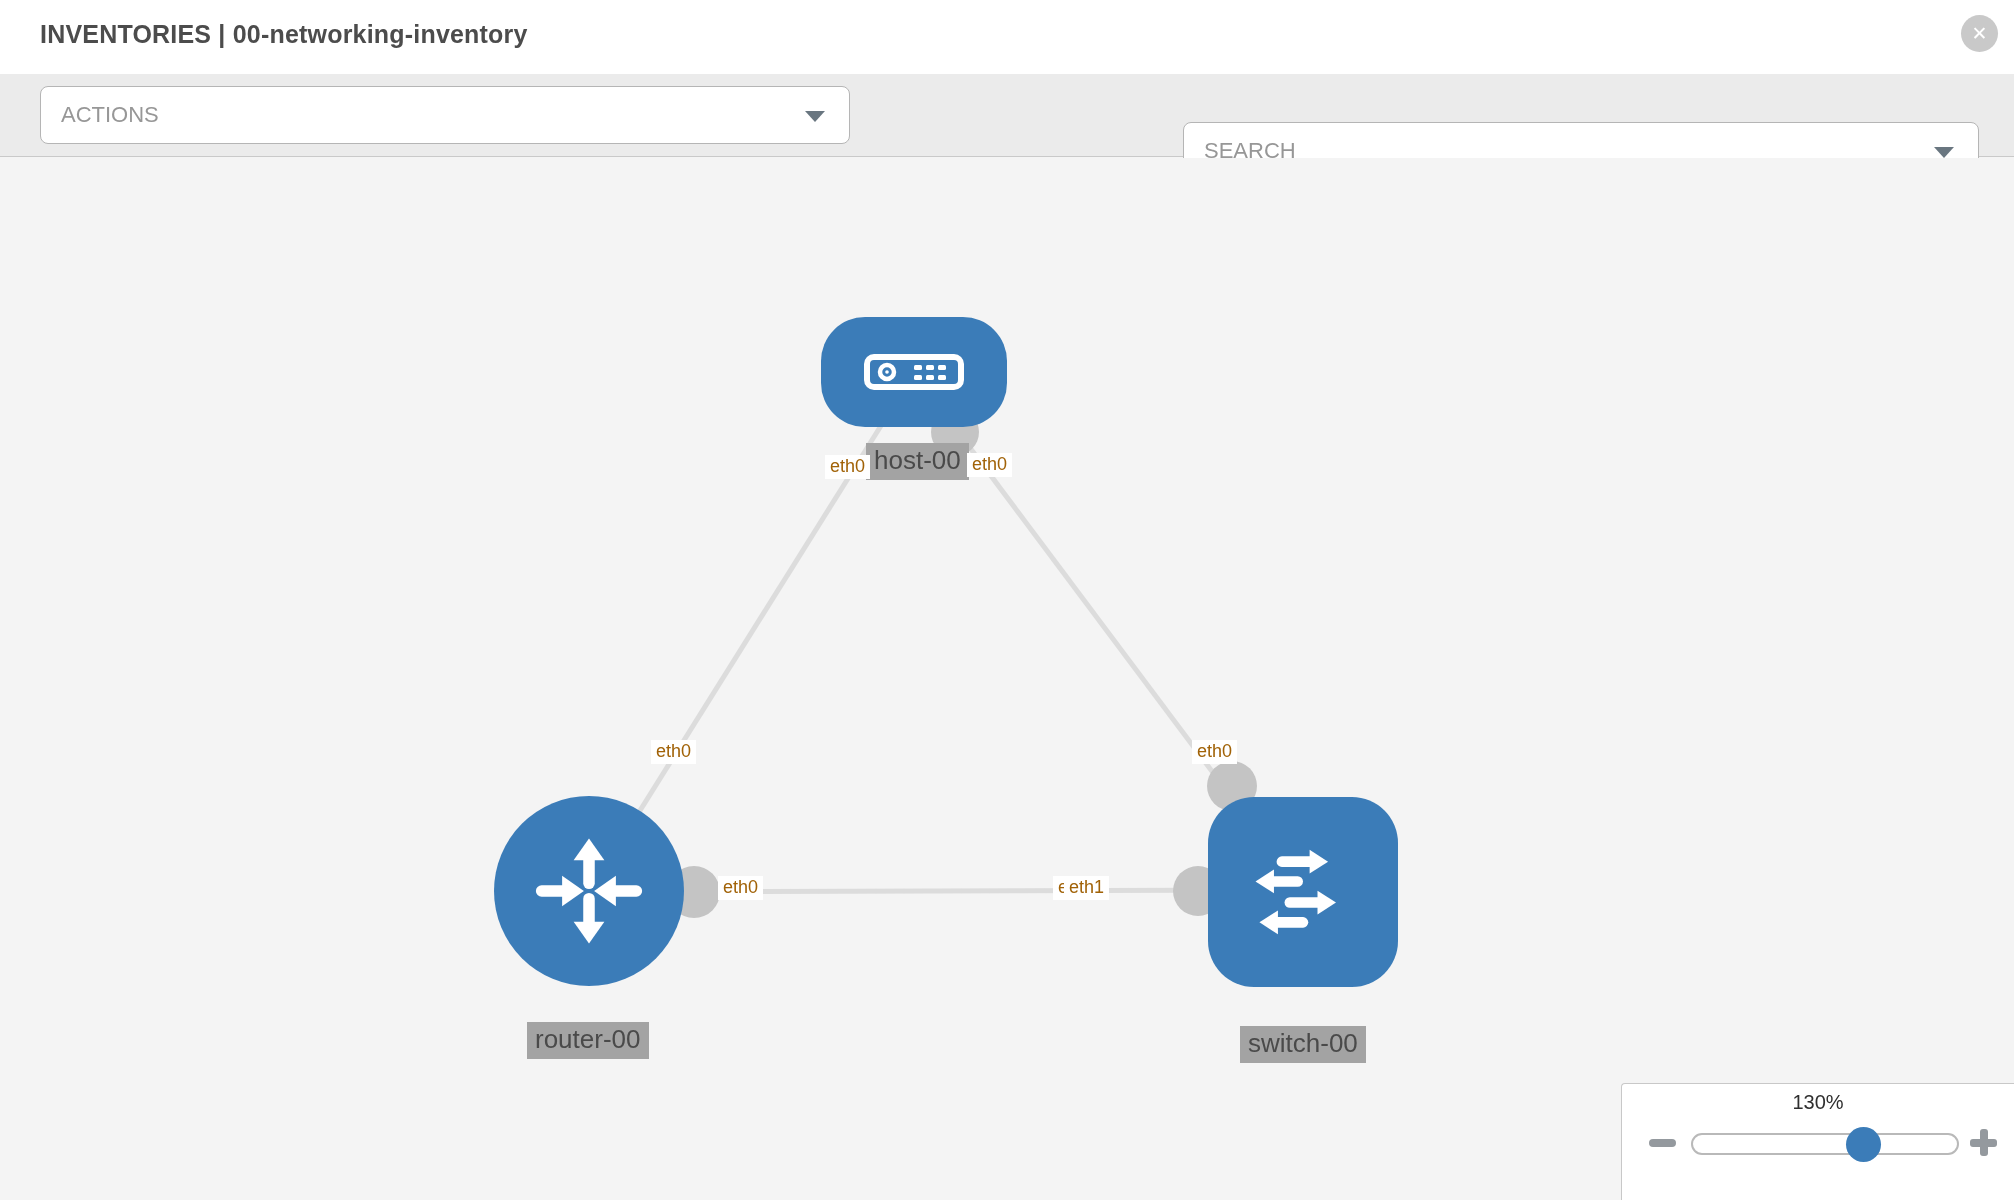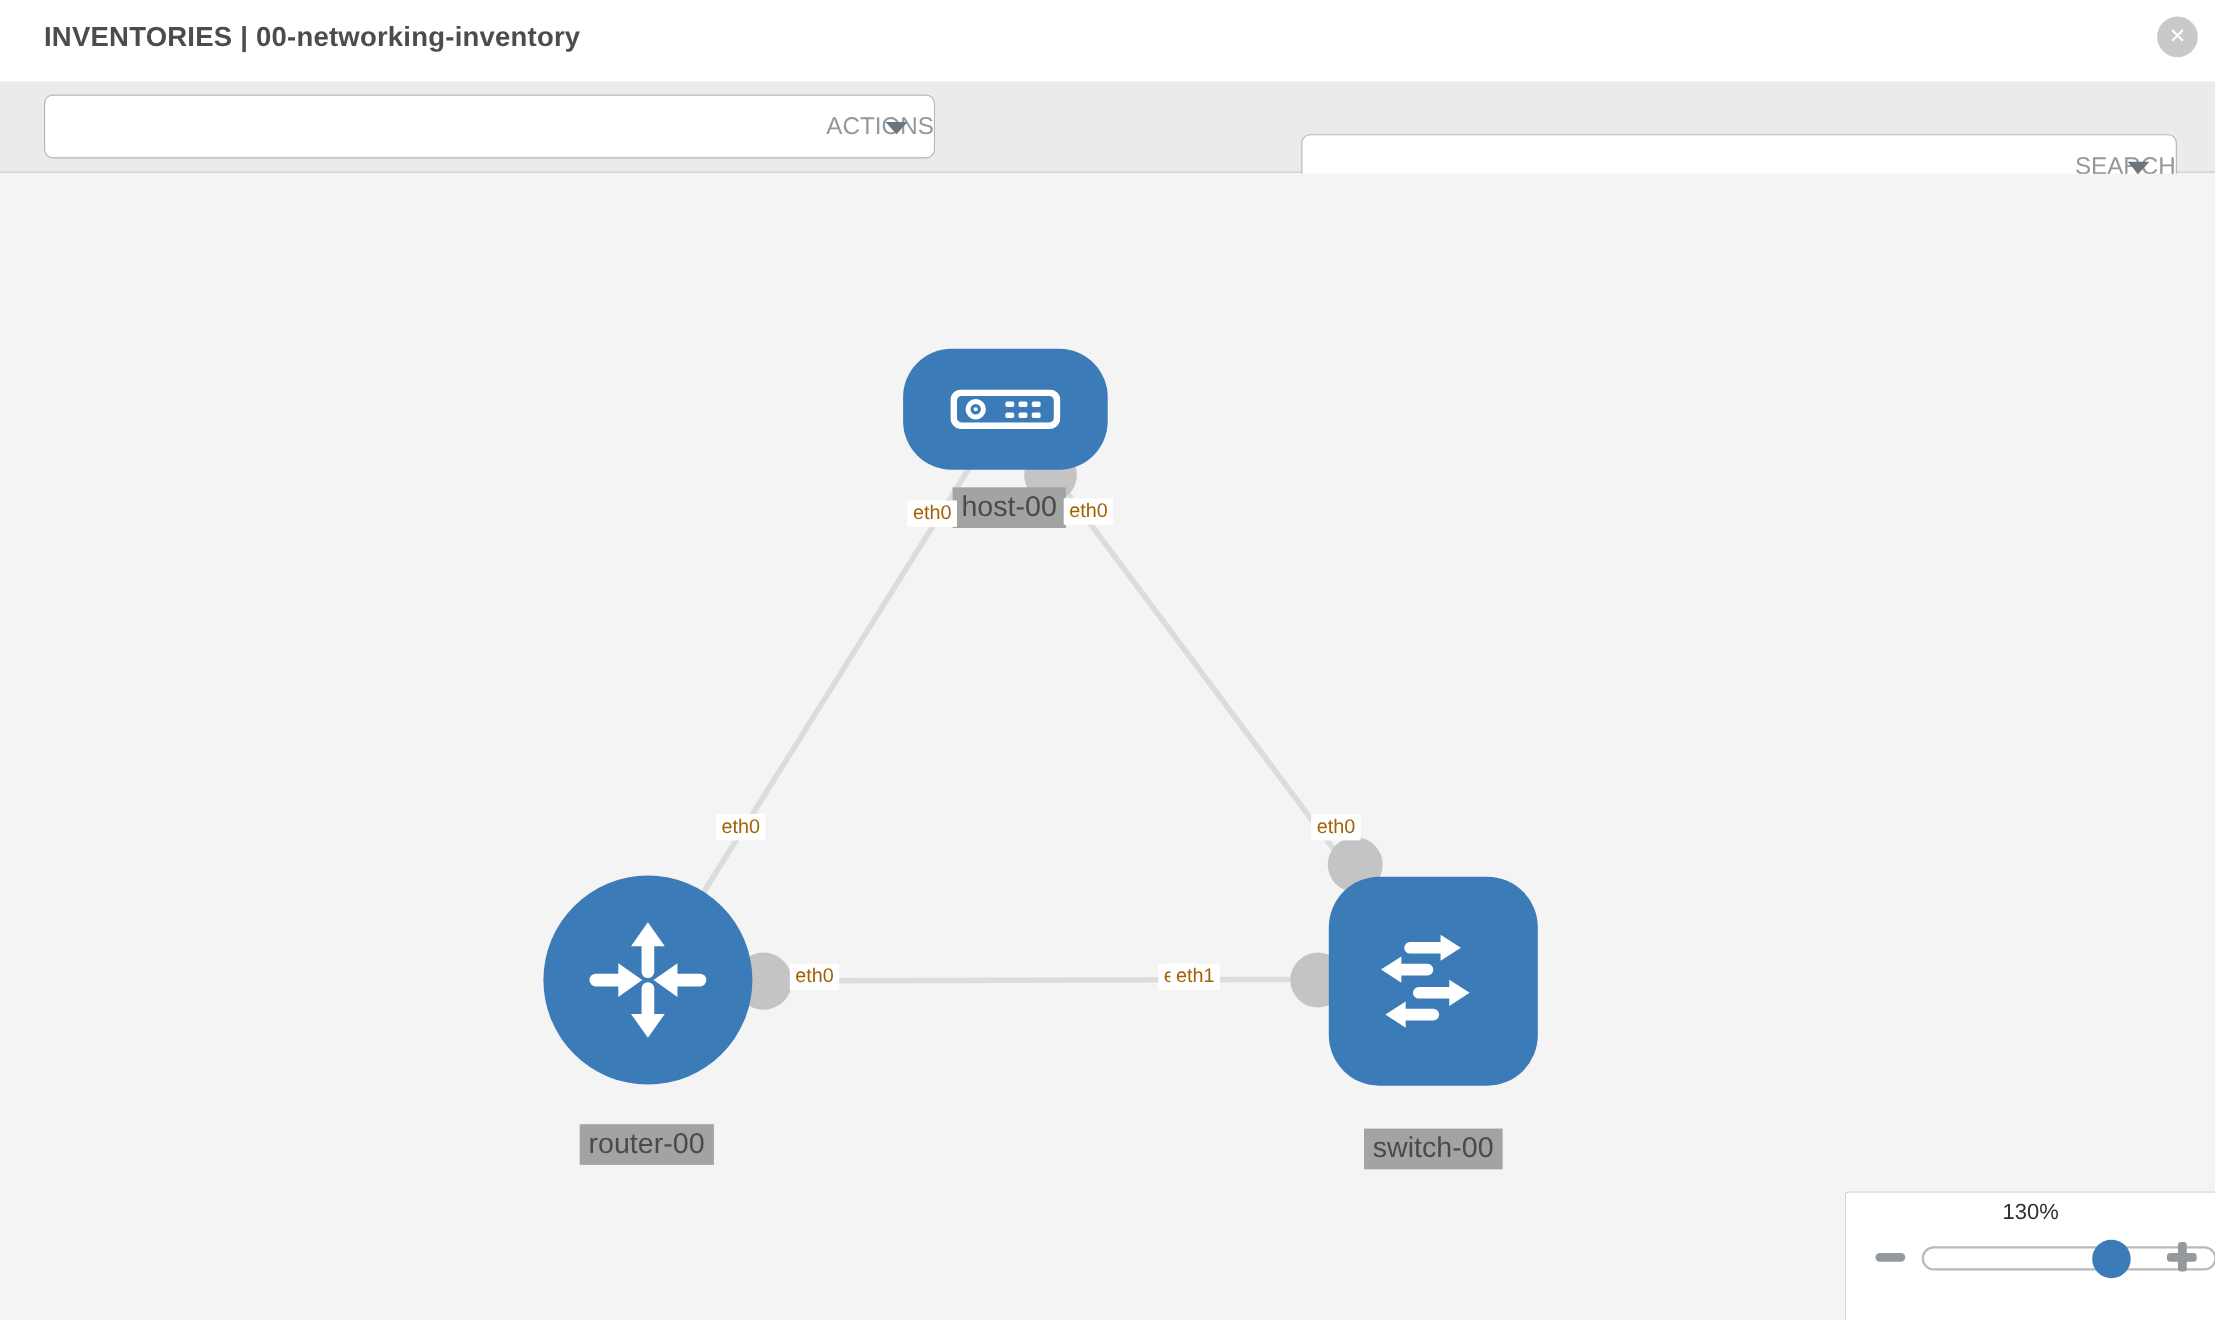--- a/index.html
+++ b/index.html
@@ -15,21 +15,21 @@
   #close-btn { position:absolute; right:16px; top:15px; width:37px; height:37px;
     border-radius:50%; background:#c9c9c9; color:#ffffff; font-size:19px;
     font-weight:bold; display:flex; align-items:center; justify-content:center;
     cursor:pointer; }
 
   
   #toolbar { position:absolute; top:74px; left:0; width:100%; height:83px;
     background:#ebebeb; border-bottom:1px solid #c9c9c9; }
   .dropdown { position:absolute; top:12px; height:58px; background:#ffffff;
     border:1px solid #b5b5b5; border-radius:8px; display:flex;
-    align-items:center; cursor:pointer;justify-content:flex-end; }
+    align-items:center; cursor:pointer; }
   #actions-dropdown { left:40px; width:810px; }
   #search-dropdown  { left:1183px; width:796px;margin-top:36px; }
   .dropdown .ph { margin-left:20px; font-size:22px; color:#979797; }
   .caret { position:absolute; right:24px; top:24px; width:0; height:0;
     border-left:10px solid transparent; border-right:10px solid transparent;
     border-top:11px solid #697680; }
   .tool-icon { position:absolute; top:92px; width:42px; height:42px;
     cursor:pointer; }
   #wrench-btn { left:1046px; }
   #key-btn { left:1116px; }
@@ -55,21 +55,21 @@
     font-size:18px; padding:1px 5px 2px 5px; white-space:nowrap; }
   #if-hr-host   { left:825px;  top:297px; }
   #if-hs-host   { left:967px;  top:295px; }
   #if-hr-router { left:651px;  top:582px; }
   #if-hs-switch { left:1192px; top:582px; }
   #if-rs-router { left:718px;  top:718px; }
   #if-rs-hidden { left:1053px; top:718px; width:40px; overflow:hidden; }
   #if-rs-switch { left:1064px; top:718px; }
 
   
-  #zoom-panel { position:absolute; right:0; bottom:0; width:337px; height:117px;
+  #zoom-panel { position:absolute; right:0; bottom:0; width:393px; height:117px;
     background:#ffffff; border:1px solid #c8c8c8; border-right:none;
     border-bottom:none; border-radius:4px 0 0 0; }
   #zoom-level { position:absolute; top:7px; left:0; width:100%;
     text-align:center; font-size:20px; color:#2f2f2f; }
   #zoom-minus { position:absolute; left:27px; top:55px; width:27px; height:8px;
     border-radius:4px; background:#94999e; cursor:pointer; }
   #zoom-plus { position:absolute; right:17px; top:45px; width:27px; height:27px;
     cursor:pointer; }
   #zoom-plus::before { content:""; position:absolute; left:0; top:10px;
     width:27px; height:8px; border-radius:3px; background:#94999e; }

